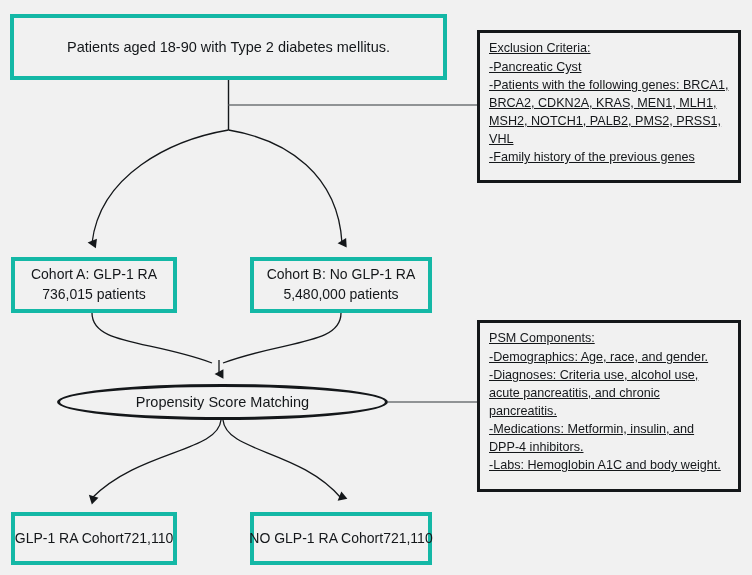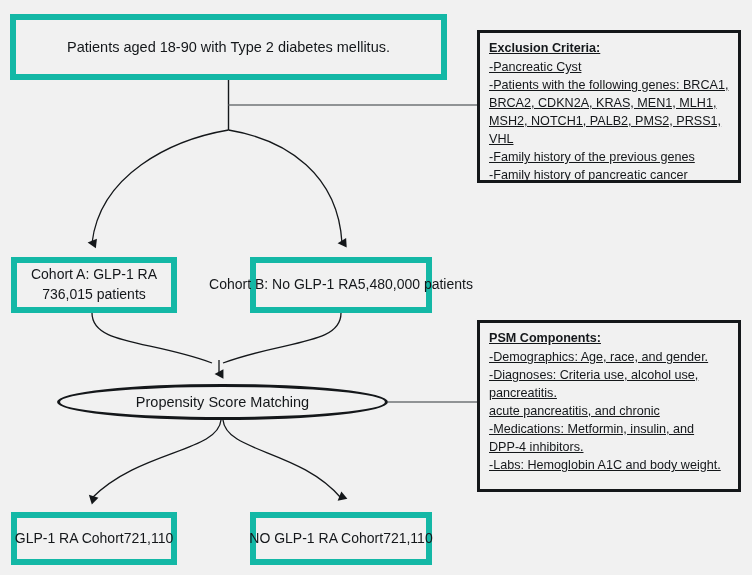--- a/index.html
+++ b/index.html
@@ -27,21 +27,21 @@
     top: 0;
     width: 752px;
     height: 575px;
     pointer-events: none;
   }
   
   .node {
     position: absolute;
     box-sizing: border-box;
     background: #f1f1f1;
-    border: 6px solid #14b8a6;
+    border: 4px solid #14b8a6;
     display: flex;
     align-items: center;
     justify-content: center;
     text-align: center;
     color: #14171a;
     z-index: 2;
   }
   .node .line {
     display: block;
     white-space: nowrap;
@@ -63,21 +63,21 @@
     font-size: 14px;
     flex-direction: column;
     line-height: 1.42;
   }
   #node-cohort-b {
     left: 250px;
     top: 257px;
     width: 182px;
     height: 56px;
     font-size: 14px;
-    flex-direction: row;
+    flex-direction: column;
     line-height: 1.42;
   }
   
   #node-result-a {
     left: 11px;
     top: 512px;
     width: 166px;
     height: 53px;
     font-size: 14px;
     flex-direction: row;
@@ -122,21 +122,21 @@
     width: 264px;
     height: 153px;
   }
   #panel-psm {
     left: 477px;
     top: 320px;
     width: 264px;
     height: 172px;
   }
   .panel-title {
-    font-weight: bold;
+    font-weight: normal;
     text-decoration: underline;
     display: block;
     margin-bottom: 1px;
   }
   .panel-line {
     display: block;
     text-decoration: underline;
   }
 </style>
 </head>
@@ -200,27 +200,26 @@
     <span class="line">721,110</span>
   </div>
 
   <div class="panel" id="panel-exclusion">
     <span class="panel-title">Exclusion Criteria:</span>
     <span class="panel-line">-Pancreatic Cyst</span>
     <span class="panel-line">-Patients with the following genes: BRCA1,</span>
     <span class="panel-line">BRCA2, CDKN2A, KRAS, MEN1, MLH1,</span>
     <span class="panel-line">MSH2, NOTCH1, PALB2, PMS2, PRSS1, VHL</span>
     <span class="panel-line">-Family history of the previous genes</span>
-    <span class="panel-line">-Family history of pancreatic cancer</span>
   </div>
 
   <div class="panel" id="panel-psm">
     <span class="panel-title">PSM Components:</span>
     <span class="panel-line">-Demographics: Age, race, and gender.</span>
     <span class="panel-line">-Diagnoses: Criteria use, alcohol use,</span>
+    <span class="panel-line">acute pancreatitis, and chronic</span>
     <span class="panel-line">pancreatitis.</span>
-    <span class="panel-line">acute pancreatitis, and chronic</span>
     <span class="panel-line">-Medications: Metformin, insulin, and</span>
     <span class="panel-line">DPP-4 inhibitors.</span>
     <span class="panel-line">-Labs: Hemoglobin A1C and body weight.</span>
   </div>
 
 </div>
 
 </body></html>

